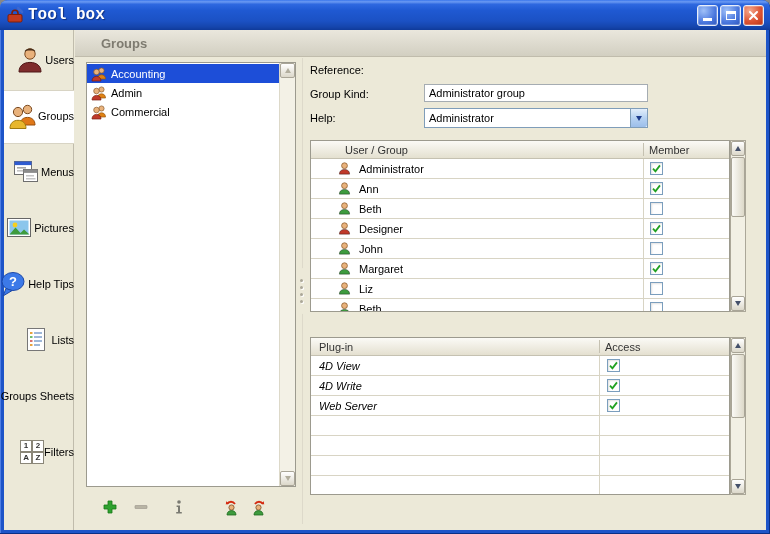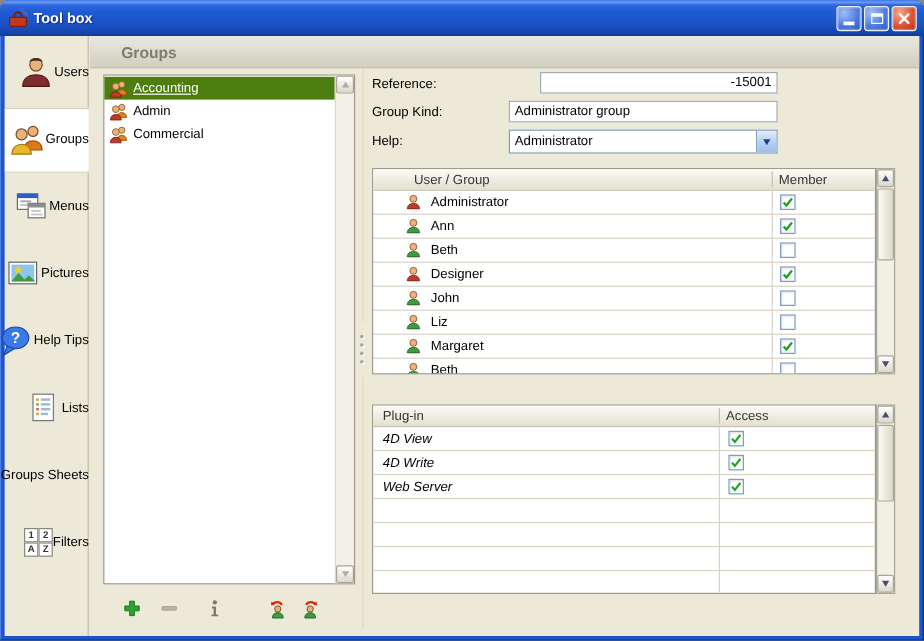--- a/index.html
+++ b/index.html
@@ -8,21 +8,21 @@
 
   .window{ position:relative; width:770px; height:534px; margin:0 auto;
     background:#1D54C8; border-radius:8px 8px 0 0; overflow:hidden;
     box-shadow:inset -1px -1px 0 #0A2F86, inset 1px 0 0 #4E7EE4; }
 
   
   .titlebar{ position:absolute; left:0; top:0; right:0; height:30px;
     background:linear-gradient(180deg,#3A76EC 0%,#6B9AF2 6%,#2E68E0 14%,#1F59D2 35%,#1B51C4 70%,#1545AC 90%,#0F3A9A 100%);
     border-radius:7px 7px 0 0; display:flex; align-items:center; padding:0 6px; }
   .app-icon{ width:18px; height:18px; margin-right:4px; flex:0 0 auto; }
-  .win-title{ color:#fff; font-size:12px; font-weight:bold; text-shadow:1px 1px 1px #10307E; }
+  .win-title{ color:#fff; font-size:16px; font-weight:bold; text-shadow:1px 1px 1px #10307E;font-family:Liberation Mono, monospace; }
   .tb-buttons{ margin-left:auto; display:flex; gap:2px; }
   .tb-btn{ width:21px; height:21px; border-radius:3px; border:1px solid #E8EEFA;
     display:flex; align-items:center; justify-content:center;
     box-shadow:inset 0 0 0 1px rgba(255,255,255,.25); }
   .btn-blue{ background:radial-gradient(circle at 30% 25%, #9FC0F8, #4A77DE 60%, #2F57BC); }
   .btn-close{ background:radial-gradient(circle at 30% 25%, #F4A98E, #DD5434 55%, #B83214); }
   .glyph-min{ width:9px; height:3px; background:#fff; align-self:flex-end; margin:0 auto 4px auto; }
   .glyph-max{ width:10px; height:9px; border:1px solid #fff; border-top:3px solid #fff; background:transparent; }
 
   
@@ -44,21 +44,21 @@
   .page-header{ position:absolute; left:71px; top:0; right:0; height:27px;
     background:linear-gradient(180deg,#EAE7DD,#D2CFC1); border-bottom:1px solid #C0BCAC;
     display:flex; align-items:center; }
   .page-title{ font-size:13px; font-weight:bold; color:#7E7B70; padding-left:26px; }
 
   
   .group-list{ position:absolute; left:82px; top:32px; width:210px; height:425px;
     background:#fff; border:1px solid #9C9A8E; }
   .g-items{ position:absolute; left:0; top:1px; right:16px; bottom:0; }
   .g-item{ height:19px; display:flex; align-items:center; font-size:11px; padding-left:4px; color:#000; }
-  .g-item.selected{ background:#4d7c0f; color:#fff;text-decoration:underline; }
+  .g-item.selected{ background:#1d4ed8; color:#fff; }
   .g-icon{ width:18px; height:16px; flex:0 0 auto; }
   .g-label{ margin-left:2px; }
 
   
   .v-scroll{ position:absolute; top:0; right:0; width:16px; bottom:0; background:#F3F1E6; border-left:1px solid #DDD9C9; }
   .scrollbar{ position:absolute; width:16px; background:#F2F0E4; border:1px solid #ABA798; }
   .sb-btn{ position:absolute; left:0; width:14px; height:15px; margin:0;
     background:linear-gradient(180deg,#FFFFFF,#DCD8CA); border:1px solid #A9A597; border-radius:2px;
     display:flex; align-items:center; justify-content:center; }
   .sb-up{ top:0; } .sb-down{ bottom:0; }
@@ -349,21 +349,20 @@
 
     <div class="divider"></div>
     <div class="splitter">
         <i></i>
         <i></i>
         <i></i>
         <i></i>
       </div>
 
     <span class="form-label" style="left:306px;top:34px">Reference:</span>
-    <span class="field ref-field">-15001</span>
 
     <span class="form-label" style="left:306px;top:58px">Group Kind:</span>
     <span class="field kind-field">Administrator group</span>
 
     <span class="form-label" style="left:306px;top:82px">Help:</span>
     <div class="combo">
       <span class="combo-text">Administrator</span>
       <span class="combo-btn">
         <i class="combo-arrow"></i>
       </span>
@@ -427,34 +426,34 @@
               <path d="M2.5 14c0-3.4 2.4-5 5.5-5s5.5 1.6 5.5 5z" fill="currentColor" stroke="rgba(0,0,0,0.45)" stroke-width="0.8"></path>
             </svg></span>
         <span class="t-name">John</span>
         <span class="checkbox"></span>
       </div>
       <div class="t-row">
         <span class="t-icon person"><svg viewBox="0 0 16 16" width="15" height="15">
               <circle cx="8" cy="5" r="3.1" fill="#E9B27C" stroke="#8A5A2A" stroke-width="0.8"></circle>
               <path d="M2.5 14c0-3.4 2.4-5 5.5-5s5.5 1.6 5.5 5z" fill="currentColor" stroke="rgba(0,0,0,0.45)" stroke-width="0.8"></path>
             </svg></span>
+        <span class="t-name">Margaret</span>
+        <span class="checkbox checked">
+            <svg viewBox="0 0 12 12" width="11" height="11">
+              <path d="M2.2 6.2l2.6 2.8 5-6.4" fill="none" stroke="#21A121" stroke-width="2"></path>
+            </svg>
+          </span>
+      </div>
+      <div class="t-row">
+        <span class="t-icon person"><svg viewBox="0 0 16 16" width="15" height="15">
+              <circle cx="8" cy="5" r="3.1" fill="#E9B27C" stroke="#8A5A2A" stroke-width="0.8"></circle>
+              <path d="M2.5 14c0-3.4 2.4-5 5.5-5s5.5 1.6 5.5 5z" fill="currentColor" stroke="rgba(0,0,0,0.45)" stroke-width="0.8"></path>
+            </svg></span>
         <span class="t-name">Liz</span>
         <span class="checkbox"></span>
-      </div>
-      <div class="t-row">
-        <span class="t-icon person"><svg viewBox="0 0 16 16" width="15" height="15">
-              <circle cx="8" cy="5" r="3.1" fill="#E9B27C" stroke="#8A5A2A" stroke-width="0.8"></circle>
-              <path d="M2.5 14c0-3.4 2.4-5 5.5-5s5.5 1.6 5.5 5z" fill="currentColor" stroke="rgba(0,0,0,0.45)" stroke-width="0.8"></path>
-            </svg></span>
-        <span class="t-name">Margaret</span>
-        <span class="checkbox checked">
-            <svg viewBox="0 0 12 12" width="11" height="11">
-              <path d="M2.2 6.2l2.6 2.8 5-6.4" fill="none" stroke="#21A121" stroke-width="2"></path>
-            </svg>
-          </span>
       </div>
       <div class="t-row">
         <span class="t-icon person"><svg viewBox="0 0 16 16" width="15" height="15">
               <circle cx="8" cy="5" r="3.1" fill="#E9B27C" stroke="#8A5A2A" stroke-width="0.8"></circle>
               <path d="M2.5 14c0-3.4 2.4-5 5.5-5s5.5 1.6 5.5 5z" fill="currentColor" stroke="rgba(0,0,0,0.45)" stroke-width="0.8"></path>
             </svg></span>
         <span class="t-name">Beth</span>
         <span class="checkbox"></span>
       </div>
     </div>

